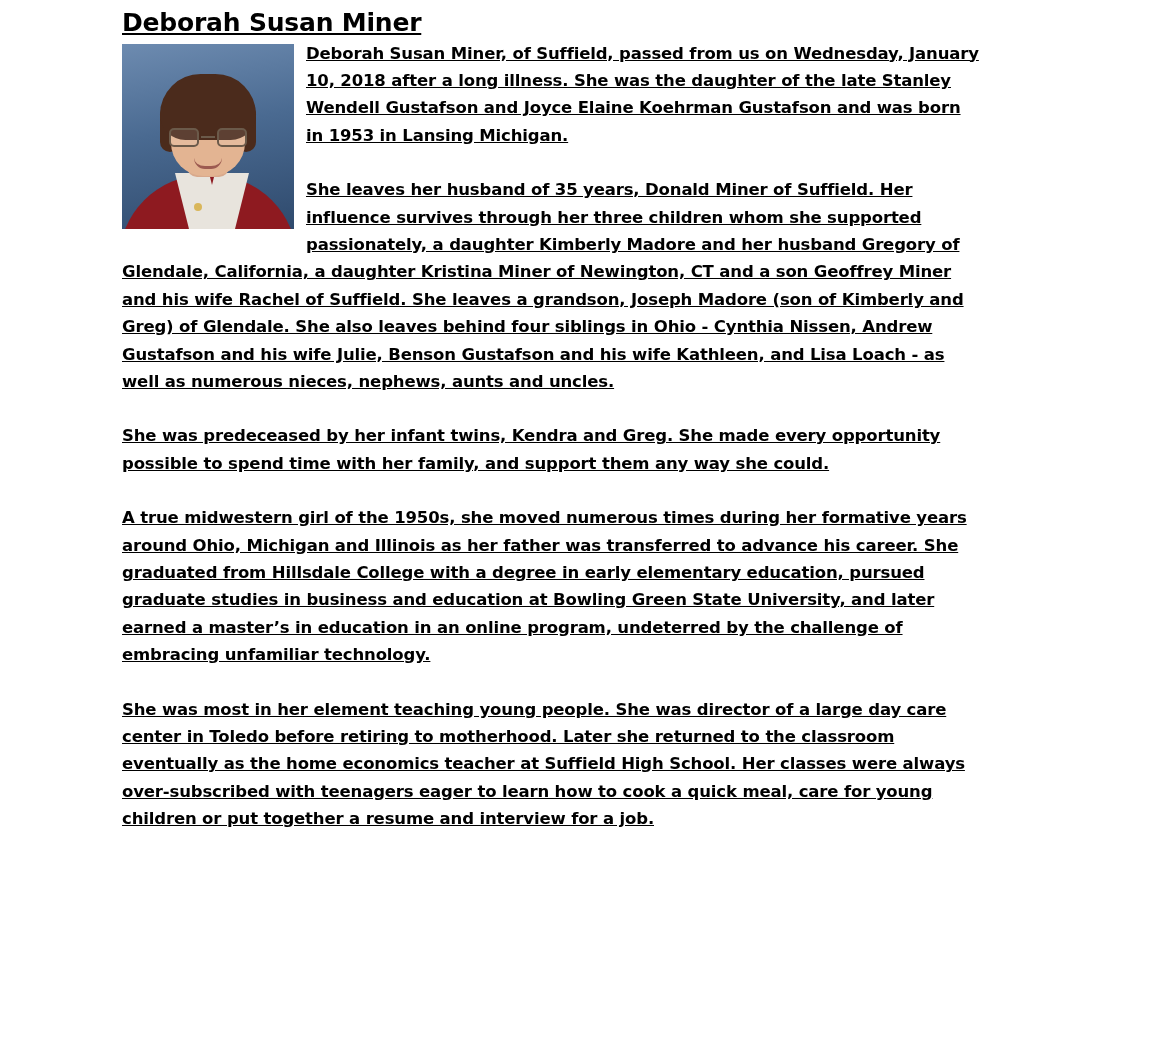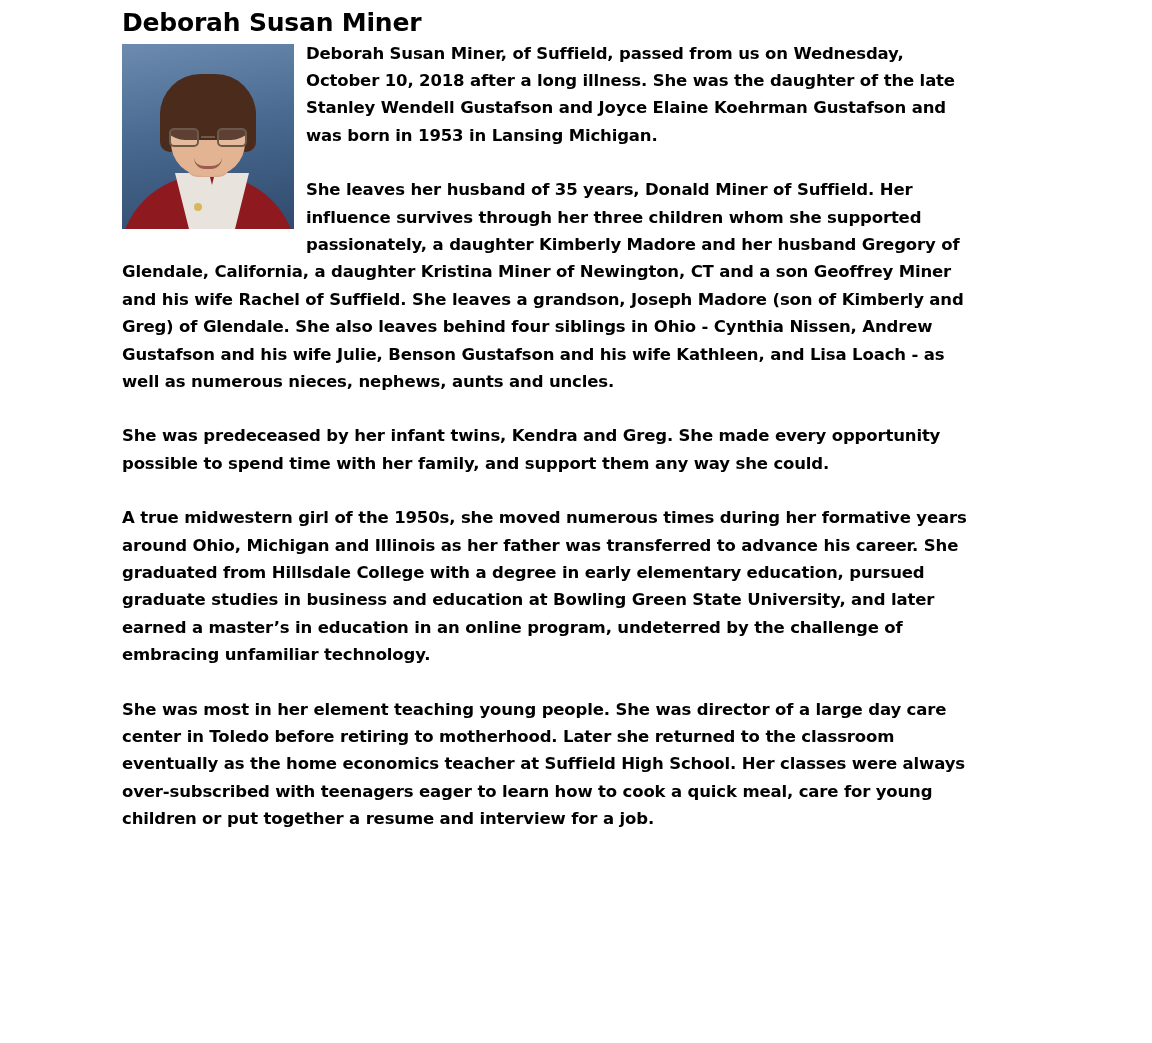--- a/index.html
+++ b/index.html
@@ -13,20 +13,21 @@
     font-family: "DejaVu Sans", sans-serif;
     color: #000000;
     overflow: hidden;
   }
   .page {
     position: relative;
     width: 1152px;
     height: 1043px;
     box-sizing: border-box;
     padding: 8px 170px 0 122px;
+    text-decoration: underline;
   }
   .obit-name {
     font-size: 25px;
     font-weight: bold;
     line-height: 1.18;
     margin: 0 0 2px 0;
     letter-spacing: -0.2px;
   }
   .obit-dates {
     font-size: 16.5px;
@@ -193,20 +194,20 @@
       <div class="hair"></div>
       <div class="glasses">
         <div class="lens left"></div>
         <div class="bridge"></div>
         <div class="lens right"></div>
       </div>
       <div class="mouth"></div>
       <div class="pin"></div>
     </div>
 
-    <p class="body-text">Deborah Susan Miner, of Suffield, passed from us on Wednesday, October 10, 2018 after a long illness. She was the daughter of the late Stanley Wendell Gustafson and Joyce Elaine Koehrman Gustafson and was born in 1953 in Lansing Michigan.</p>
+    <p class="body-text">Deborah Susan Miner, of Suffield, passed from us on Wednesday, January 10, 2018 after a long illness. She was the daughter of the late Stanley Wendell Gustafson and Joyce Elaine Koehrman Gustafson and was born in 1953 in Lansing Michigan.</p>
     <p class="body-text"> She leaves her husband of 35 years, Donald Miner of Suffield. Her influence survives through her three children whom she supported passionately, a daughter Kimberly Madore and her husband Gregory of Glendale, California, a daughter Kristina Miner of Newington, CT and a son Geoffrey Miner and his wife Rachel of Suffield. She leaves a grandson, Joseph Madore (son of Kimberly and Greg) of Glendale. She also leaves behind four siblings in Ohio - Cynthia Nissen, Andrew Gustafson and his wife Julie, Benson Gustafson and his wife Kathleen, and Lisa Loach - as well as numerous nieces, nephews, aunts and uncles.</p>
     <p class="body-text">She was predeceased by her infant twins, Kendra and Greg. She made every opportunity possible to spend time with her family, and support them any way she could.</p>
     <p class="body-text">A true midwestern girl of the 1950s, she moved numerous times during her formative years around Ohio, Michigan and Illinois as her father was transferred to advance his career. She graduated from Hillsdale College with a degree in early elementary education, pursued graduate studies in business and education at Bowling Green State University, and later earned a master’s in education in an online program, undeterred by the challenge of embracing unfamiliar technology.</p>
     <p class="body-text">She was most in her element teaching young people. She was director of a large day care center in Toledo before retiring to motherhood. Later she returned to the classroom eventually as the home economics teacher at Suffield High School. Her classes were always over-subscribed with teenagers eager to learn how to cook a quick meal, care for young children or put together a resume and interview for a job.</p>
 
   </div>
 </div>
 
 </body></html>

